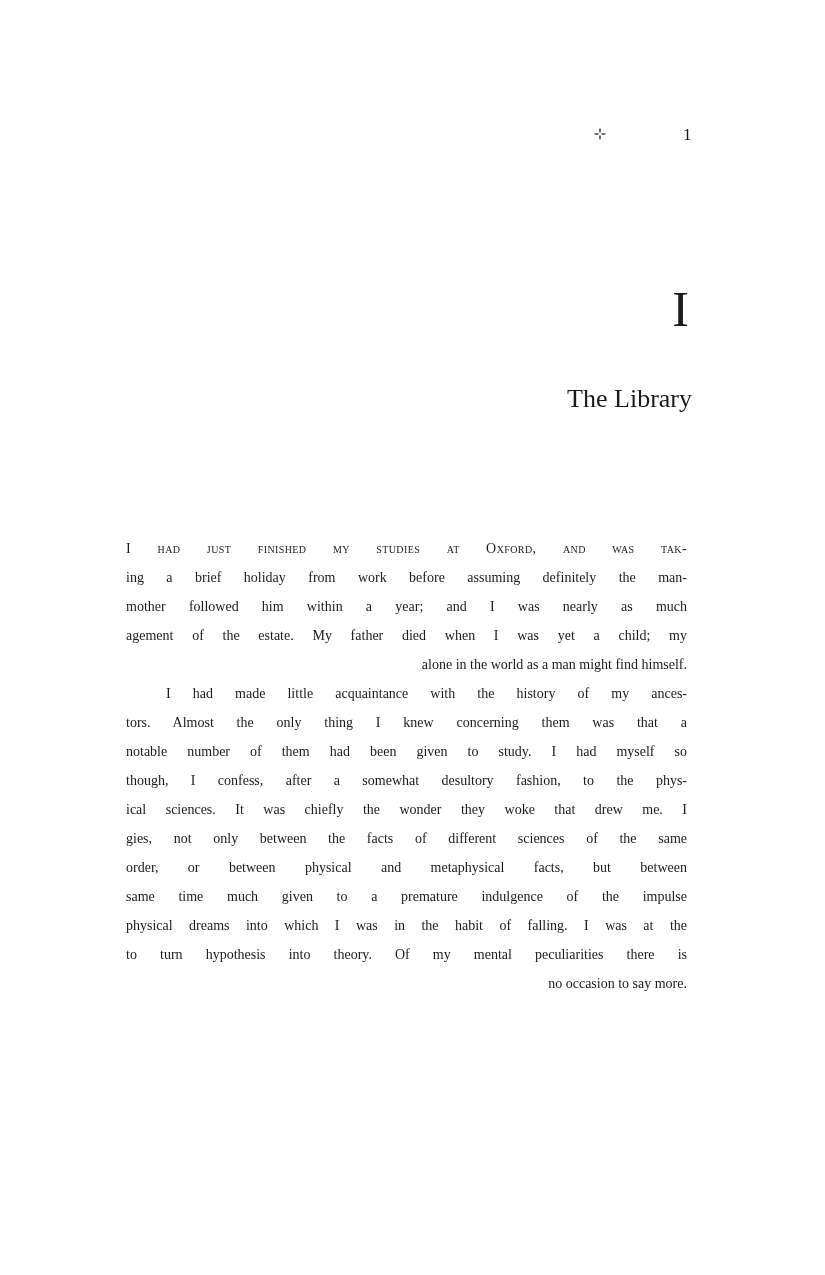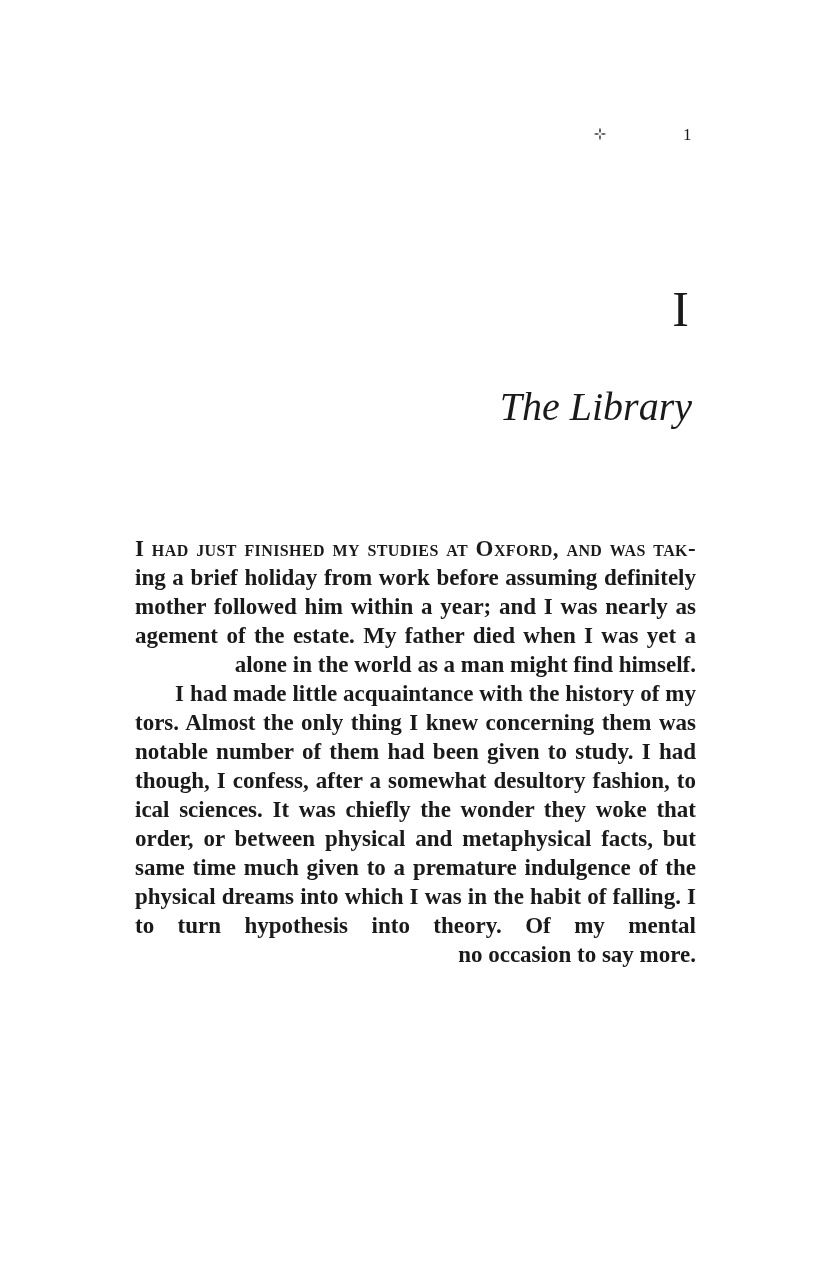--- a/index.html
+++ b/index.html
@@ -45,34 +45,32 @@
     top: 284px;
     right: 136px;
     font-size: 50px;
     line-height: 1;
     text-align: right;
   }
   .chapter-title {
     position: absolute;
     top: 383px;
     right: 133px;
-    font-size: 40px;
+    font-size: 26px;
     line-height: 1.2;
-    font-style: italic;
     text-align: left;
   }
   
   .body-text {
     position: absolute;
     top: 534px;
-    left: 135px;
+    left: 126px;
     width: 561px;
-    font-size: 23px;
+    font-size: 14px;
     line-height: 29px;
-    font-weight: bold;
   }
   .para { margin: 0; }
   .line {
     height: 29px;
     overflow: hidden;
     text-align: right;
     white-space: normal;
   }
   .line.just {
     text-align: justify;
@@ -114,20 +112,21 @@
         <div class="line just">mother followed him within a year; and I was nearly as much</div>
         <div class="line just">agement of the estate. My father died when I was yet a child; my</div>
         <div class="line">alone in the world as a man might find himself.</div>
       </div>
       <div class="para indent">
         <div class="line just">I had made little acquaintance with the history of my ances-</div>
         <div class="line just">tors. Almost the only thing I knew concerning them was that a</div>
         <div class="line just">notable number of them had been given to study. I had myself so</div>
         <div class="line just">though, I confess, after a somewhat desultory fashion, to the phys-</div>
         <div class="line just">ical sciences. It was chiefly the wonder they woke that drew me. I</div>
+        <div class="line just">gies, not only between the facts of different sciences of the same</div>
         <div class="line just">order, or between physical and metaphysical facts, but between</div>
         <div class="line just">same time much given to a premature indulgence of the impulse</div>
         <div class="line just">physical dreams into which I was in the habit of falling. I was at the</div>
         <div class="line just">to turn hypothesis into theory. Of my mental peculiarities there is</div>
         <div class="line">no occasion to say more.</div>
       </div>
     </div>
 
 </div>
 

